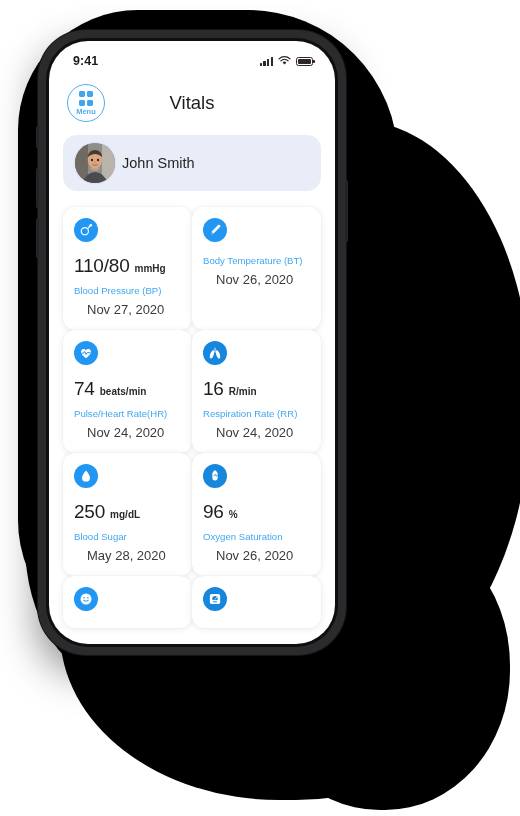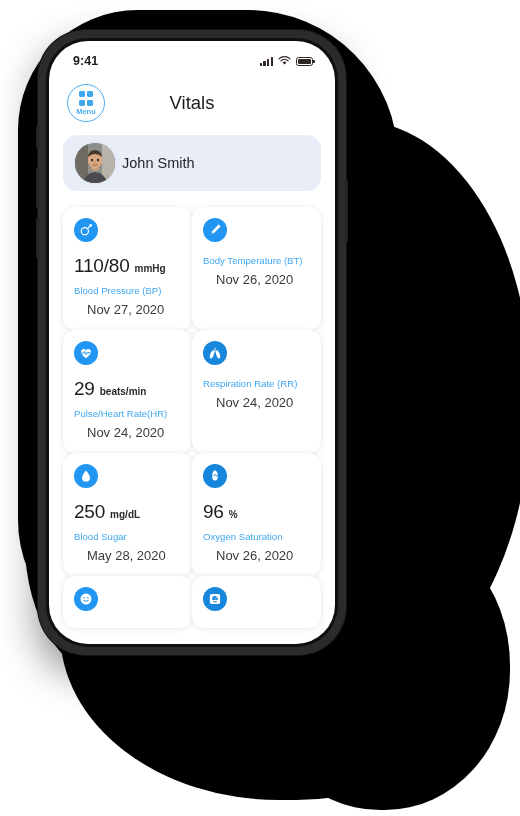--- a/index.html
+++ b/index.html
@@ -264,35 +264,39 @@
             </div>
 
             <div class="vital-card">
               <div class="v-icon" style="background:#2196F3">
                 <svg width="14" height="14" viewBox="0 0 24 24">
                   <path d="M12 21 C4 15 2.2 10.6 4.2 7.4 C6 4.4 10 4.6 12 7.6 C14 4.6 18 4.4 19.8 7.4 C21.8 10.6 20 15 12 21Z" fill="#ffffff"></path>
                   <path d="M4.6 12.2 h3.6 l1.6-2.8 l2.4 5.2 l1.8-3.2 h4.8" stroke="#2196F3" stroke-width="1.7" fill="none" stroke-linecap="round" stroke-linejoin="round"></path>
                 </svg>
               </div>
               <div class="v-value-row">
-                <span class="v-value">29</span>
+                <span class="v-value">74</span>
                 <span class="v-unit">beats/min</span>
               </div>
               <div class="v-label">Pulse/Heart Rate(HR)</div>
               <div class="v-date">Nov 24, 2020</div>
             </div>
 
             <div class="vital-card">
               <div class="v-icon" style="background:#1787DE">
                 <svg width="14" height="14" viewBox="0 0 24 24" fill="#ffffff">
                   <rect x="11.2" y="2.6" width="1.6" height="9" rx=".8"></rect>
                   <path d="M10.6 9.4 C10.6 14 9.4 17.6 7 20.4 C5.2 22.2 3 21.4 3 19 C3 14.6 4.6 10.6 7.4 8.2 C9 6.9 10.6 7.4 10.6 9.4Z"></path>
                   <path d="M13.4 9.4 C13.4 14 14.6 17.6 17 20.4 C18.8 22.2 21 21.4 21 19 C21 14.6 19.4 10.6 16.6 8.2 C15 6.9 13.4 7.4 13.4 9.4Z"></path>
                 </svg>
               </div>
+              <div class="v-value-row">
+                <span class="v-value">16</span>
+                <span class="v-unit">R/min</span>
+              </div>
               <div class="v-label">Respiration Rate (RR)</div>
               <div class="v-date">Nov 24, 2020</div>
             </div>
 
             <div class="vital-card">
               <div class="v-icon" style="background:#2196F3">
                 <svg width="14" height="14" viewBox="0 0 24 24">
                   <path d="M12 2.4 C12 2.4 5.2 10.2 5.2 14.8 a6.8 6.8 0 0 0 13.6 0 C18.8 10.2 12 2.4 12 2.4Z" fill="#ffffff"></path>
                 </svg>
               </div>

